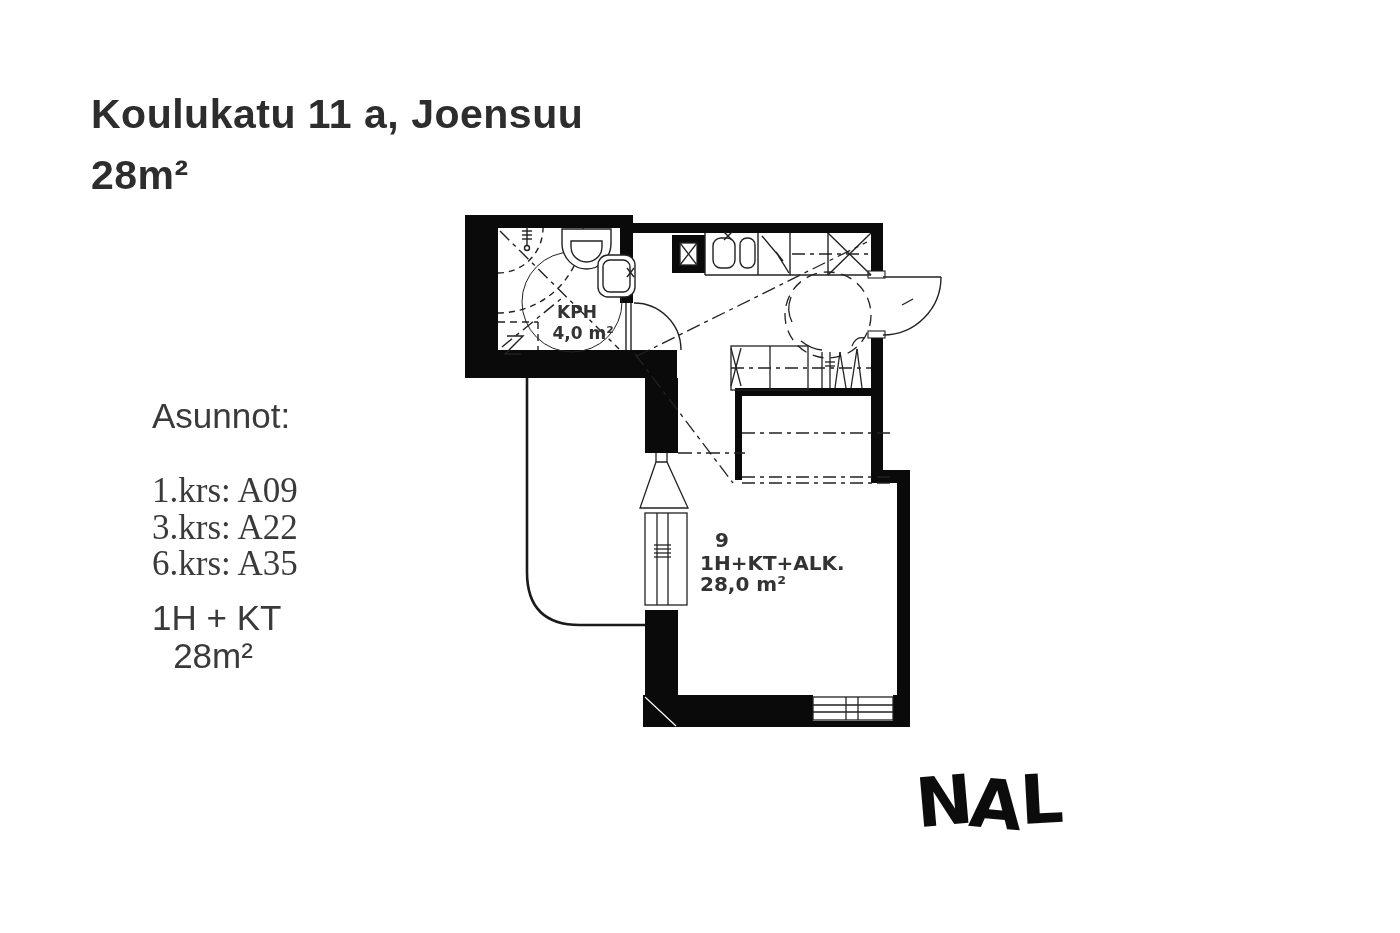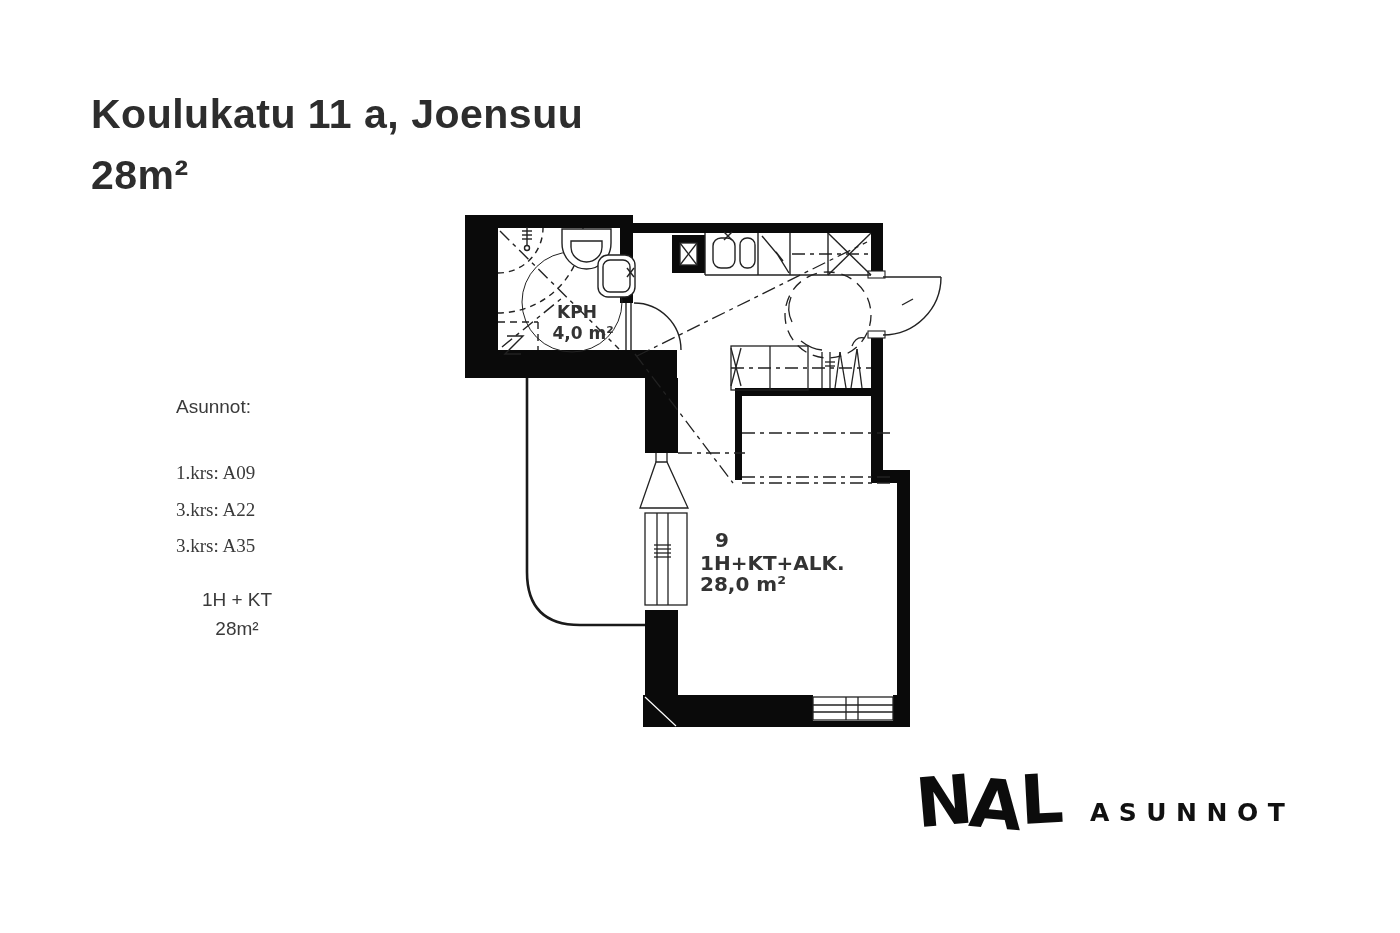--- a/index.html
+++ b/index.html
@@ -6,24 +6,24 @@
   html, body { width: 1400px; height: 933px; background: #ffffff; overflow: hidden; }
   body { font-family: "Liberation Sans", sans-serif; position: relative; }
 
   .page { position: relative; width: 1400px; height: 933px; background: #ffffff; }
 
   
   .title-block { position: absolute; left: 91px; top: 84px; color: #2d2d2d; }
   .title-block .t-line { display: block; font-size: 41px; font-weight: 700; line-height: 61px; letter-spacing: 0.5px; }
 
   
-  .info-block { position: absolute; left: 176px; top: 396px; width: 122px; color: #3a3a3a; font-size: 19px; }
+  .info-block { position: absolute; left: 152px; top: 396px; width: 122px; color: #3a3a3a; font-size: 35px; }
   .info-heading { margin-bottom: 37px; }
   .info-line { line-height: 36.5px; white-space: nowrap; font-family: Liberation Serif, serif; }
-  .info-type { margin-top: 24px; text-align: center; white-space: nowrap; }
+  .info-type { margin-top: 15px; text-align: center; white-space: nowrap; }
   .info-size { margin-top: 0px; line-height: 36px; text-align: center; }
 
   
   .plan { position: absolute; left: 455px; top: 205px; }
 
   
   .logo { position: absolute; left: 916px; top: 768px; display: flex; align-items: flex-end; }
   .nal { display: flex; align-items: flex-end; color: #0c0c0c; }
   .nal-letter { display: inline-block; font-family: "DejaVu Sans", sans-serif; font-weight: 900; font-size: 68px; line-height: 68px; letter-spacing: -3px; }
   .nal-n { transform: rotate(-5deg); }
@@ -43,21 +43,21 @@
     <h1 style="font-size:41px;">
       <span class="t-line">Koulukatu 11 a, Joensuu</span>
       <span class="t-line">28m²</span>
     </h1>
   </header>
 
   <aside class="info-block">
     <p class="info-heading">Asunnot:</p>
     <p class="info-line">1.krs: A09</p>
     <p class="info-line">3.krs: A22</p>
-    <p class="info-line">3.krs: A35</p>
+    <p class="info-line">6.krs: A35</p>
     <p class="info-type">1H + KT</p>
     <p class="info-size">28m²</p>
   </aside>
 
   <svg class="plan" width="500" height="535" viewBox="455 205 500 535">
 
     <path d="M527,378 L527,572 Q527,625 580,625 L645,625" fill="none" stroke="#1a1a1a" stroke-width="2.6"></path>
 
     <g fill="#0a0a0a" stroke="none">
       <rect x="465" y="215" width="168" height="13"></rect>
@@ -211,16 +211,15 @@
       <text x="700" y="591" font-size="20">28,0 m²</text>
     </g>
   </svg>
 
   <div class="logo">
     <div class="nal">
       <span class="nal-letter nal-n">N</span>
       <span class="nal-letter nal-a">A</span>
       <span class="nal-letter nal-l">L</span>
     </div>
-    <span class="logo-suffix">ASUNNOT</span>
   </div>
 
 </div>
 
 </body></html>

